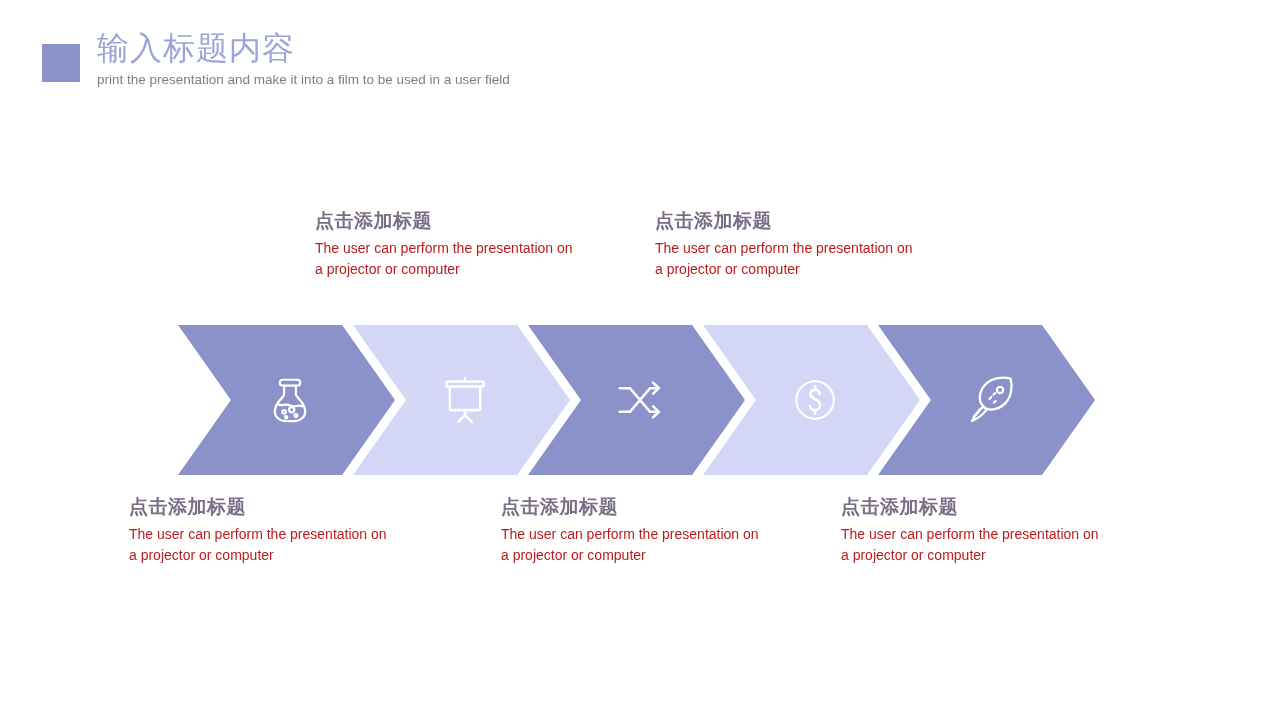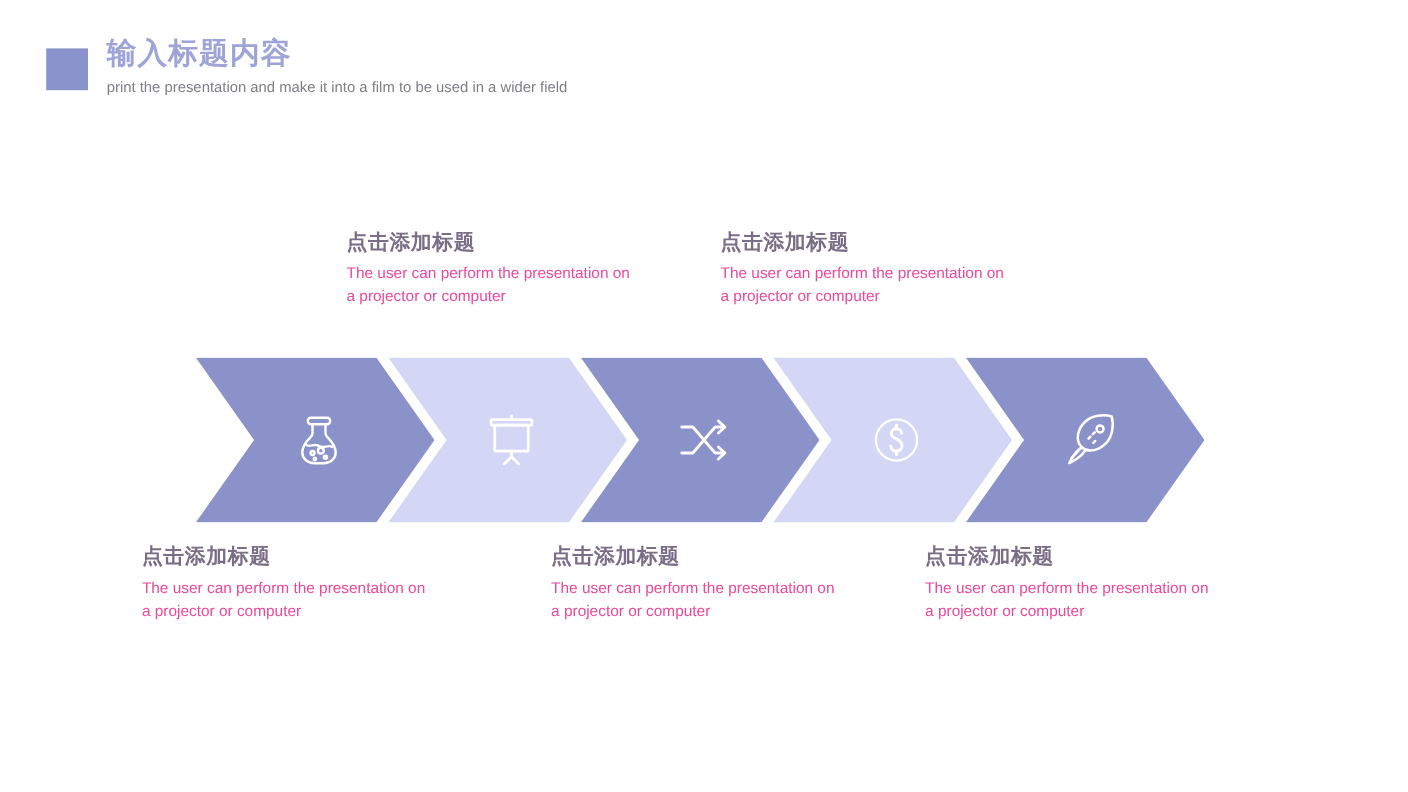--- a/index.html
+++ b/index.html
@@ -30,25 +30,25 @@
     width: 38px;
     height: 38px;
     background: #8b93cc;
   }
   .header-text {
     position: absolute;
     left: 55px;
     top: 0;
   }
   .header-title {
-    font-size: 27px;
+    font-size: 32px;
     line-height: 36px;
     color: #9ea4d8;
     letter-spacing: 1px;
-    font-weight: 700;
+    font-weight: 400;
     white-space: nowrap;
   }
   .header-sub {
     font-size: 13.5px;
     line-height: 20px;
     color: #7d7d85;
     white-space: nowrap;
     margin-top: 4px;
   }
 
@@ -95,33 +95,33 @@
   }
   .caption-title {
     font-size: 19px;
     font-weight: bold;
     color: #7a6e86;
     line-height: 26px;
     letter-spacing: 0.5px;
   }
   .caption-body {
     font-size: 14px;
-    color: #ec4899;
+    color: #b91c1c;
     line-height: 21px;
     margin-top: 4px;
   }
 </style>
 </head>
 <body>
 
 <div class="header">
   <div class="header-swatch" style="background: rgb(139, 147, 204);"></div>
   <div class="header-text">
     <div class="header-title">输入标题内容</div>
-    <div class="header-sub">print the presentation and make it into a film to be used in a wider field</div>
+    <div class="header-sub">print the presentation and make it into a film to be used in a user field</div>
   </div>
 </div>
 
 <div class="chevron-band">
 
   <div class="chevron first" id="chev-0" style="left: 0px; background: rgb(139, 146, 201);">
     <div class="icon-slot">
       <svg width="54" height="54" viewBox="0 0 64 64" fill="none" stroke="#ffffff" stroke-width="2.6" stroke-linecap="round" stroke-linejoin="round">
         <rect x="20" y="8" width="24" height="7" rx="3.2"></rect>
         <path d="M25 15 L25 25 C25 27 24 28 22.5 29.5 C17 35 14 40 14 45.5 C14 52 19.5 57 27 57 L37 57 C44.5 57 50 52 50 45.5 C50 40 47 35 41.5 29.5 C40 28 39 27 39 25 L39 15"></path>

